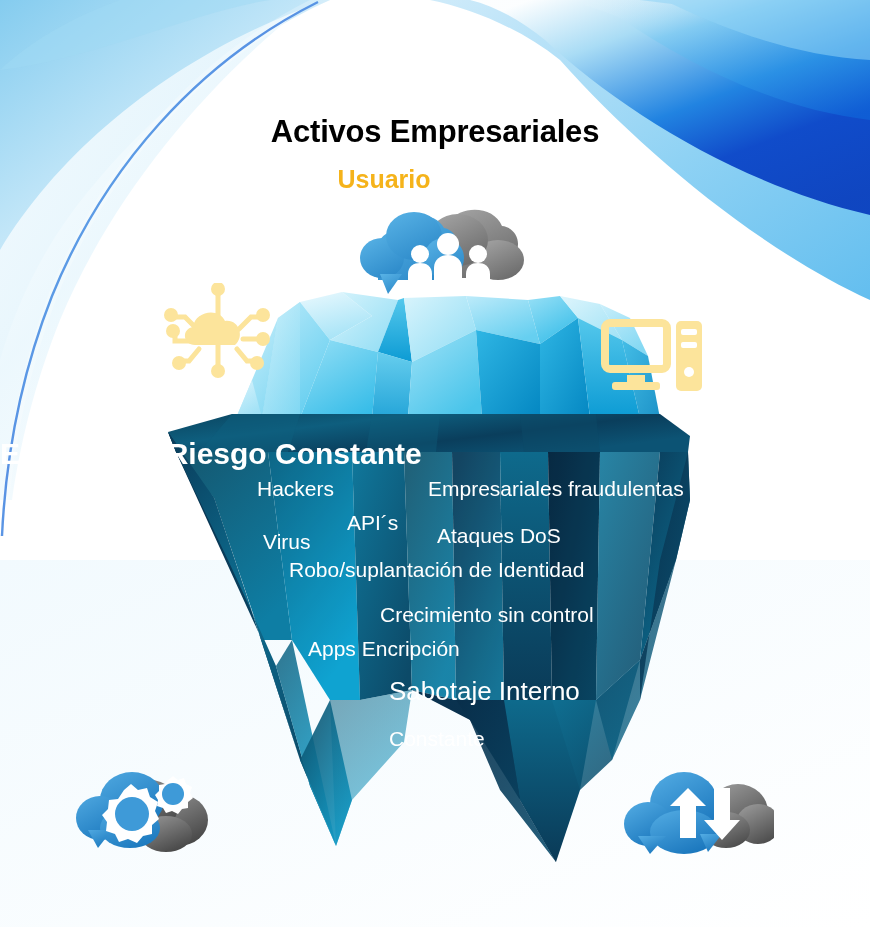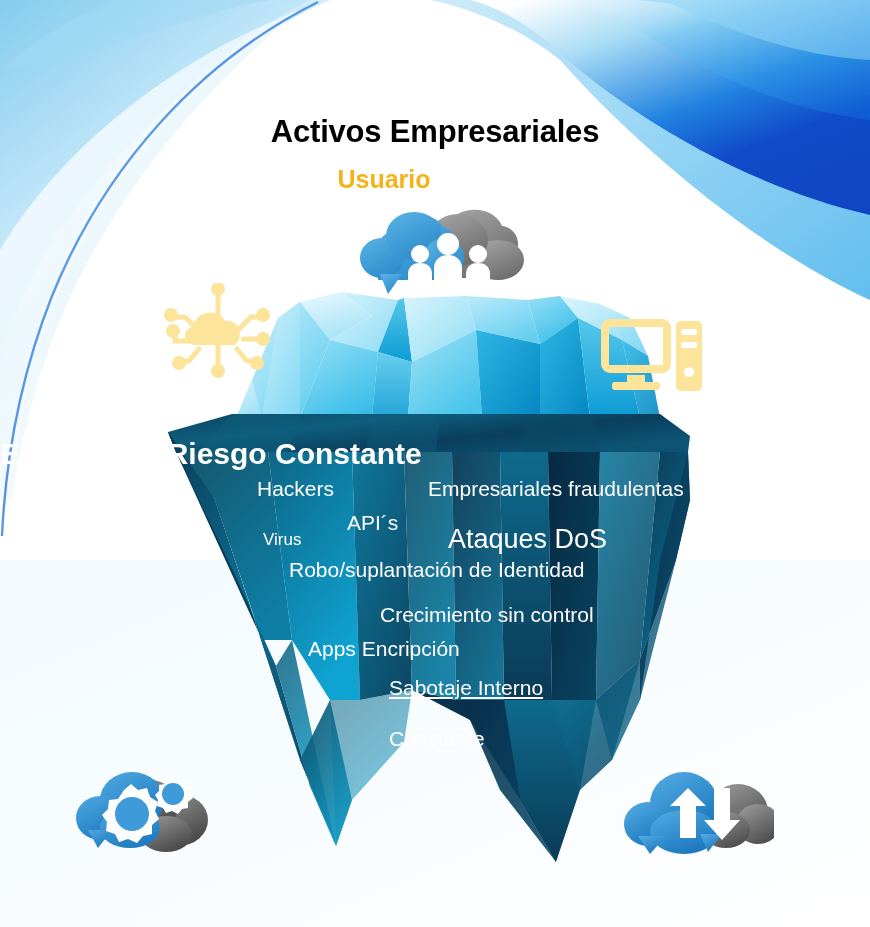--- a/index.html
+++ b/index.html
@@ -280,26 +280,26 @@
   </svg>
 
   <div id="title-main">Activos Empresariales</div>
   <div id="title-sub">Usuario</div>
   <div id="risk-heading">Entorno de Riesgo Constante</div>
 
   <div id="risk-labels">
       <div class="risk-label" style="left: 257px; top: 477px; font-size: 21px;">Hackers</div>
       <div class="risk-label" style="left: 428px; top: 477px; font-size: 21px;">Empresariales fraudulentas</div>
       <div class="risk-label" style="left: 347px; top: 511px; font-size: 21px;">API´s</div>
-      <div class="risk-label" style="left: 448px; top: 524px; font-size: 27px;">Ataques DoS</div>
-      <div class="risk-label" style="left: 263px; top: 530px; font-size: 17px;">Virus</div>
+      <div class="risk-label" style="left: 437px; top: 524px; font-size: 21px;">Ataques DoS</div>
+      <div class="risk-label" style="left: 263px; top: 530px; font-size: 21px;">Virus</div>
       <div class="risk-label" style="left: 289px; top: 558px; font-size: 21px;">Robo/suplantación de Identidad</div>
       <div class="risk-label" style="left: 380px; top: 603px; font-size: 21px;">Crecimiento sin control</div>
       <div class="risk-label" style="left: 308px; top: 637px; font-size: 21px; text-align: right;">Apps Encripción</div>
-      <div class="risk-label" style="left: 389px; top: 676px; font-size: 21px; text-decoration: underline;">Sabotaje Interno</div>
+      <div class="risk-label" style="left: 389px; top: 676px; font-size: 26px;">Sabotaje Interno</div>
       <div class="risk-label" style="left: 389px; top: 727px; font-size: 21px;">Constante</div>
     </div>
 
   <div class="icon-layer" id="icon-cloud-users">
     <svg width="172" height="105" viewBox="0 0 172 105">
       <defs>
         <linearGradient id="cuBlue" x1="0" y1="0" x2="0.6" y2="1">
           <stop offset="0%" stop-color="#59B3E6"></stop>
             <stop offset="100%" stop-color="#2F8CCB"></stop>
         </linearGradient>

